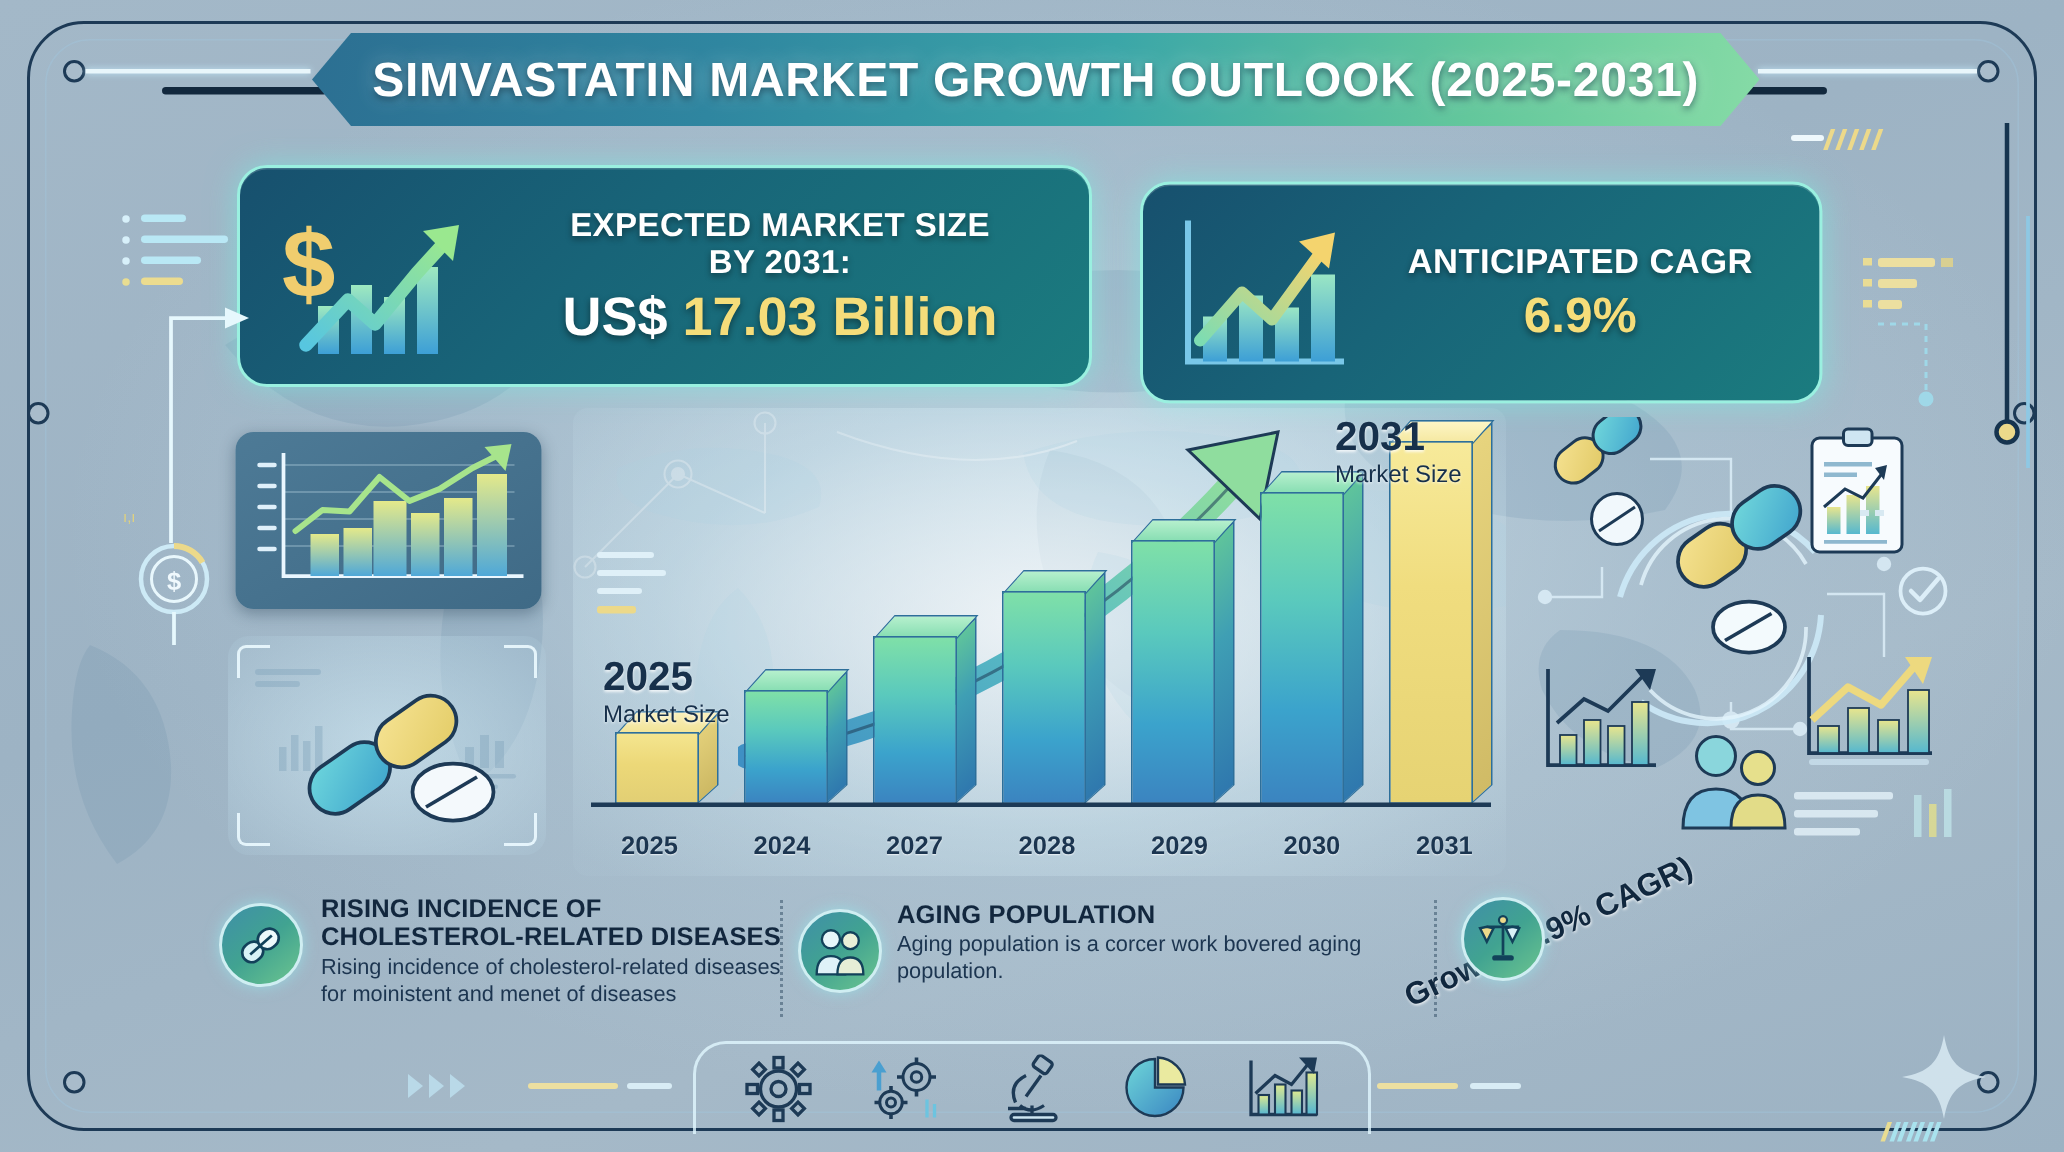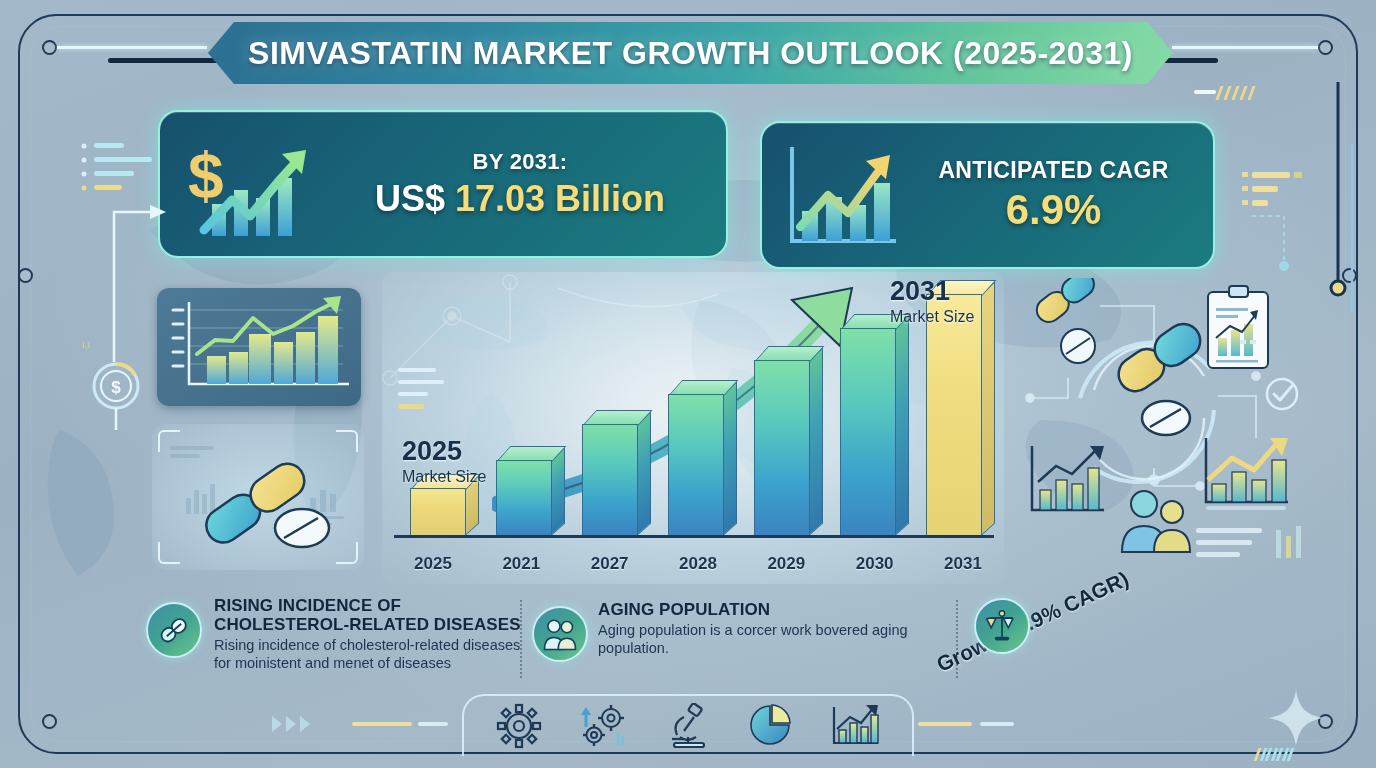--- a/index.html
+++ b/index.html
@@ -82,21 +82,21 @@
     font-size: 22px; font-weight: 700; color: #fff; line-height: 1.12;
     letter-spacing: .3px; text-shadow: 0 2px 4px rgba(0,0,0,.4);
   }
   .kpi-right .kpi-label { font-size: 23px; }
   .kpi-value {
     margin-top: 5px; font-size: 36px; font-weight: 700; line-height: 1.05;
     text-shadow: 0 2px 5px rgba(0,0,0,.45);
   }
   .kpi-value .cur { color: #ffffff; }
   .kpi-value .num { color: #f5dd7a; }
-  .kpi-right .kpi-value { font-size: 42px; color: #f5dd7a; text-align: center; }
+  .kpi-right .kpi-value { font-size: 33px; color: #f5dd7a; text-align: center; }
 
   
   .chart-area {
     position: absolute; left: 382px; top: 272px; width: 622px; height: 312px;
     background:
       radial-gradient(ellipse 420px 230px at 50% 45%, rgba(255,255,255,.75), rgba(216,240,248,.35) 60%, rgba(200,230,242,.05) 100%);
     border-radius: 10px;
   }
   .worldmap { position:absolute; inset:0; opacity:.30; }
   .bars { position: absolute; left: 28px; bottom: 48px; width: 570px; height: 250px; }
@@ -266,20 +266,21 @@
         <text x="14" y="74" font-size="64" font-weight="700" fill="#f0cd6e" font-family="Liberation Sans, sans-serif">$</text>
         <rect x="38" y="80" width="14" height="32" fill="url(#gbar1)"></rect>
         <rect x="60" y="66" width="14" height="46" fill="url(#gbar1)"></rect>
         <rect x="82" y="74" width="14" height="38" fill="url(#gbar1)"></rect>
         <rect x="104" y="54" width="14" height="58" fill="url(#gbar1)"></rect>
         <path d="M30 106 L58 76 L76 92 L104 58 L124 36" stroke="url(#garr1)" stroke-width="9" fill="none" stroke-linecap="round" stroke-linejoin="round"></path>
         <path d="M108 30 L132 26 L128 50 Z" fill="#9ae88f"></path>
       </svg>
     </div>
     <div class="kpi-text">
+      <div class="kpi-label">EXPECTED MARKET SIZE</div>
       <div class="kpi-label">BY 2031:</div>
       <div class="kpi-value"><span class="cur">US$ </span><span class="num">17.03 Billion</span></div>
     </div>
   </div>
 
   <div class="kpi kpi-right">
     <div class="kpi-icon">
       <svg viewBox="0 0 130 120" width="130" height="120">
         <defs>
           <linearGradient id="gbar2" x1="0" y1="0" x2="0" y2="1">
@@ -468,21 +469,21 @@
             <div class="bar-top"></div>
             <div class="bar-face"></div>
           </div>
       </div>
     </div>
 
     <div class="baseline"></div>
 
     <div class="xlabels">
       <div class="xlabel">2025</div>
-      <div class="xlabel">2021</div>
+      <div class="xlabel">2024</div>
       <div class="xlabel">2027</div>
       <div class="xlabel">2028</div>
       <div class="xlabel">2029</div>
       <div class="xlabel">2030</div>
       <div class="xlabel">2031</div>
     </div>
   </div>
 
   <div class="ann ann-2025">
     <div class="ann-year">2025</div>

